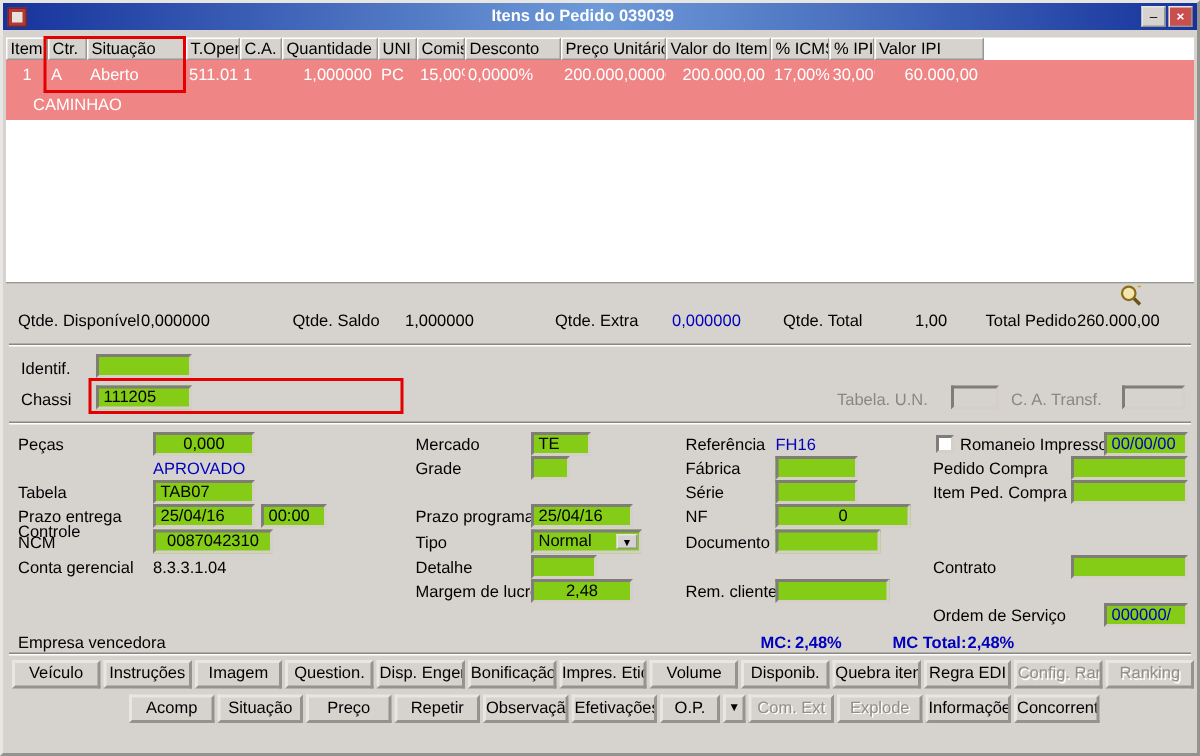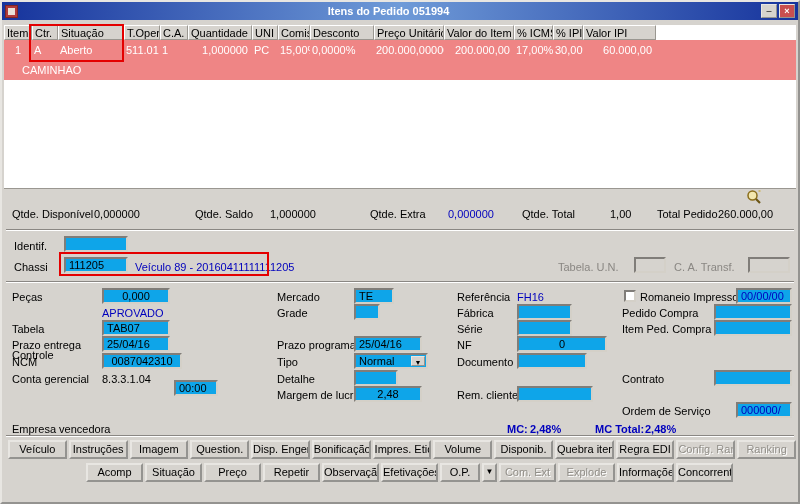--- a/index.html
+++ b/index.html
@@ -28,21 +28,21 @@
   .rc { height:20px; padding:4px 2px 0 2px; white-space:nowrap; overflow:hidden; font-size:11px; }
   .selrow { background:#ef8585; color:#fff; }
   .num { text-align:right; padding-right:4px; }
   .c0{width:28px}.c1{width:26px}.c2{width:66px}.c3{width:132px}.c4{width:36px}
   .c5{width:28px}.c6{width:64px}.c7{width:26px}.c8{width:32px}.c9{width:64px}
   .c10{width:70px}.c11{width:70px}.c12{width:39px}.c13{width:30px}.c14{width:73px}
   .ctr { text-align:center; }
 
   .lbl { position:absolute; white-space:nowrap; }
   .lbl-dis { color:#8a8783; }
-  .inp { position:absolute; height:16px; background:#0ea5e9; border:2px inset #d4d0c8;
+  .inp { position:absolute; height:16px; background:#84cc16; border:2px inset #d4d0c8;
     font-family:"Liberation Sans",sans-serif; font-size:11px; padding:0 3px; line-height:12px;
     white-space:nowrap; overflow:hidden; }
   .inp-dis { background:#d6d3ce; }
   .inp-num { text-align:center; }
   .blue { color:#0000bd; }
   .bluebold { color:#0000bd; font-weight:bold; }
   .groove { position:absolute; left:4px; right:4px; height:2px;
     border-top:1px solid #8a8783; border-bottom:1px solid #fff; }
 
   .btn { height:19px; background:#d6d3ce; border:2px outset #e8e6e2;
@@ -60,21 +60,21 @@
   .ann { position:absolute; border:2px solid #e40000; pointer-events:none; }
   .mag { position:absolute; }
 </style>
 </head>
 <body>
 
 <div id="win">
 
   <div class="titlebar">
     <span class="app-icon"></span>
-    <span class="title-text">Itens do Pedido 051994</span>
+    <span class="title-text">Itens do Pedido 039039</span>
     <span class="tb-btn">–</span>
     <span class="tb-btn tb-close">×</span>
   </div>
 
   <div id="grid">
     <div class="grow">
       <div class="hc c0">Item</div>
       <div class="hc c1">Ctr.</div>
       <div class="hc c2">Situação</div>
       <div class="hc c4">T.Oper.</div>
@@ -129,21 +129,20 @@
   <div class="lbl" style="left:655px; top:206px;">Total Pedido</div>
   <div class="lbl" style="left:716px; top:206px;">260.000,00</div>
 
   <div class="groove" style="top:227px;"></div>
 
   <div class="lbl" style="left:12px; top:238px;">Identif.</div>
   <div class="inp" style="left:62px; top:234px; width:64px;"></div>
 
   <div class="lbl" style="left:12px; top:259px;">Chassi</div>
   <div class="inp" style="left:62px; top:255px; width:64px;">111205</div>
-  <div class="lbl blue" style="left:133px; top:259px;">Veículo 89 - 20160411111111205</div>
 
   <div class="lbl lbl-dis" style="left:556px; top:259px;">Tabela. U.N.</div>
   <div class="inp inp-dis" style="left:632px; top:255px; width:32px;"></div>
   <div class="lbl lbl-dis" style="left:672px; top:259px;">C. A. Transf.</div>
   <div class="inp inp-dis" style="left:746px; top:255px; width:42px;"></div>
 
   <div class="groove" style="top:279px;"></div>
 
   <div class="lbl" style="left:10px; top:289px;">Peças</div>
   <div class="inp inp-num" style="left:100px; top:286px; width:68px;">0,000</div>
@@ -166,21 +165,21 @@
 
   <div class="lbl" style="left:10px; top:321px;">Tabela</div>
   <div class="inp" style="left:100px; top:318px; width:68px;">TAB07</div>
   <div class="lbl" style="left:455px; top:321px;">Série</div>
   <div class="inp" style="left:515px; top:318px; width:55px;"></div>
   <div class="lbl" style="left:620px; top:321px;">Item Ped. Compra</div>
   <div class="inp" style="left:712px; top:318px; width:78px;"></div>
 
   <div class="lbl" style="left:10px; top:337px;">Prazo entrega</div>
   <div class="inp" style="left:100px; top:334px; width:68px;">25/04/16</div>
-  <div class="inp" style="left:172px; top:334px; width:44px;margin-top:44px;">00:00</div>
+  <div class="inp" style="left:172px; top:334px; width:44px;">00:00</div>
   <div class="lbl" style="left:275px; top:337px;">Prazo programado</div>
   <div class="inp" style="left:352px; top:334px; width:68px;">25/04/16</div>
   <div class="lbl" style="left:455px; top:337px;">NF</div>
   <div class="inp inp-num" style="left:515px; top:334px; width:90px;">0</div>
 
   <div class="lbl" style="left:10px; top:354px;">NCM</div>
   <div class="inp inp-num" style="left:100px; top:351px; width:80px;">0087042310</div>
   <div class="lbl" style="left:275px; top:354px;">Tipo</div>
   <div class="inp" style="left:352px; top:351px; width:74px;">
     <span>Normal</span>

